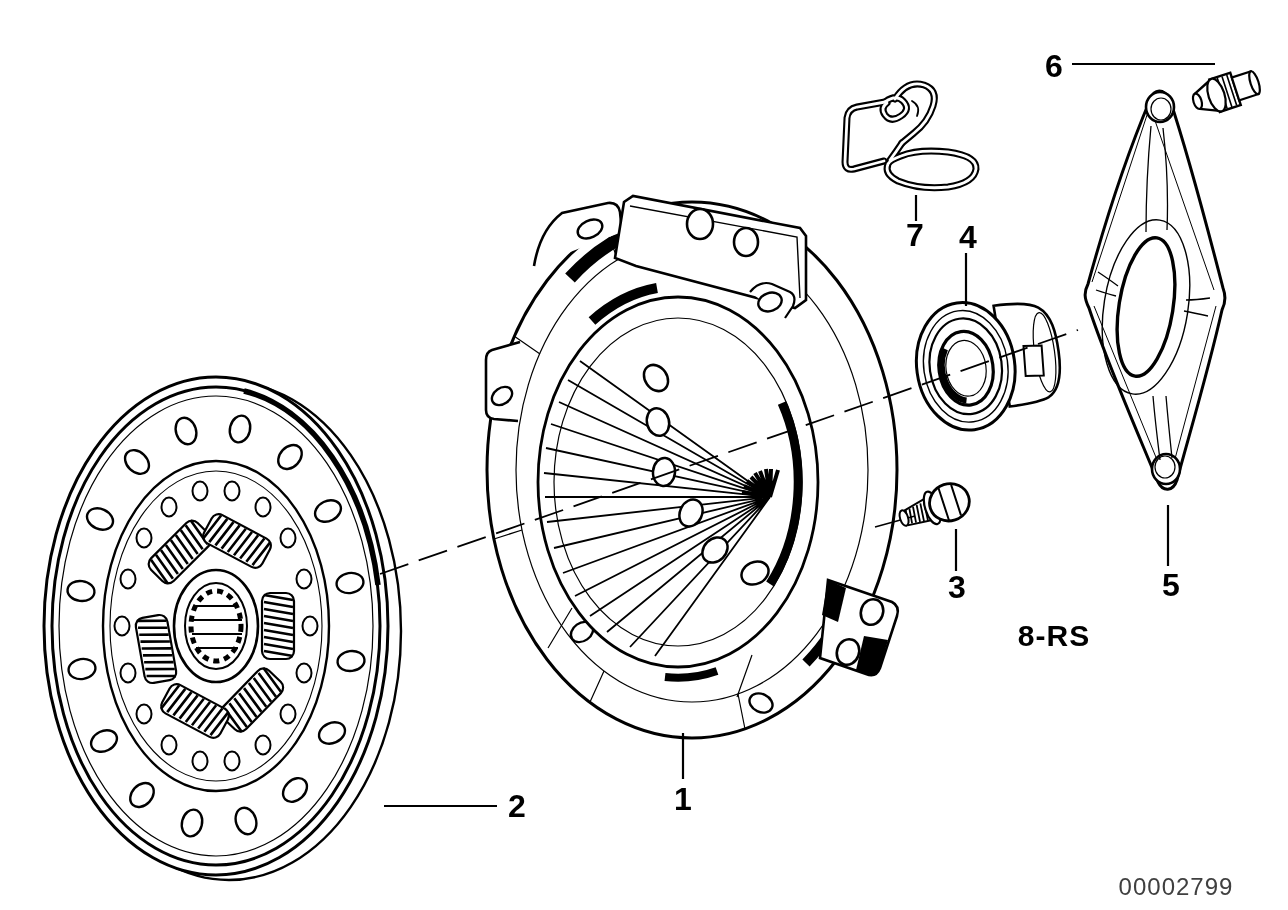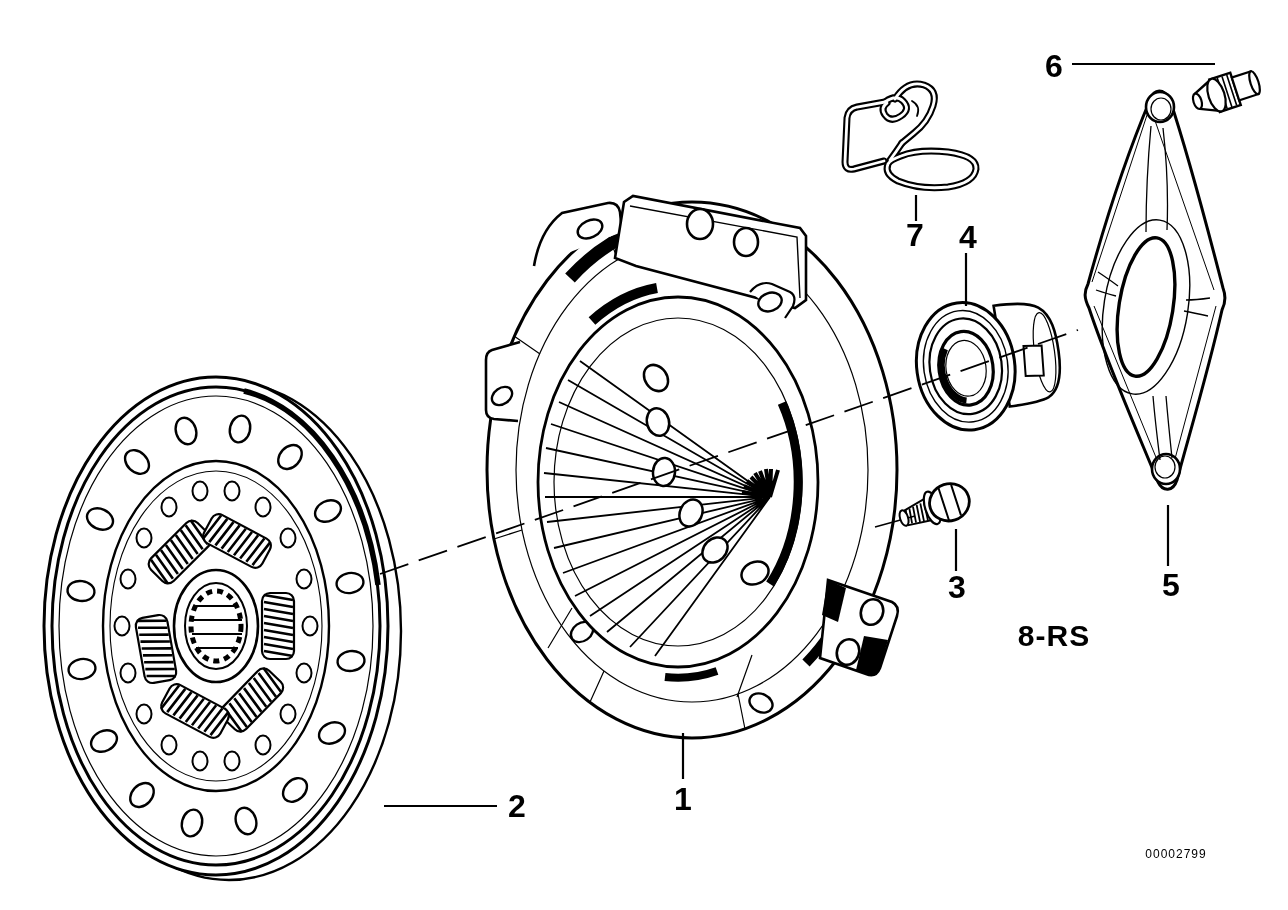--- a/index.html
+++ b/index.html
@@ -4,21 +4,21 @@
 <style>
   html,body{margin:0;padding:0;background:#fff;}
   .stage{position:relative;width:1288px;height:910px;background:#ffffff;overflow:hidden;
          font-family:"Liberation Sans",sans-serif;}
   .stage svg{position:absolute;left:0;top:0;}
   .callout{position:absolute;transform:translate(-50%,-50%);font-weight:bold;
            font-size:32px;color:#000;line-height:1;user-select:none;}
   .variant{position:absolute;transform:translate(-50%,-50%);font-weight:bold;
            font-size:30px;color:#000;line-height:1;letter-spacing:1px;}
   .docnum{position:absolute;transform:translate(-50%,-50%);font-weight:normal;
-          font-size:12px;color:#000000;letter-spacing:1px;line-height:1;}
+          font-size:24px;color:#404040;letter-spacing:1px;line-height:1;margin-top:33px;}
 </style>
 </head>
 <body>
 
 <div class="stage">
 
 <svg width="1288" height="910" viewBox="0 0 1288 910">
   <defs>
     <g id="spr">
       <rect x="-33" y="-16" width="66" height="32" rx="8" fill="#fff" stroke="#000" stroke-width="2.2"></rect>

